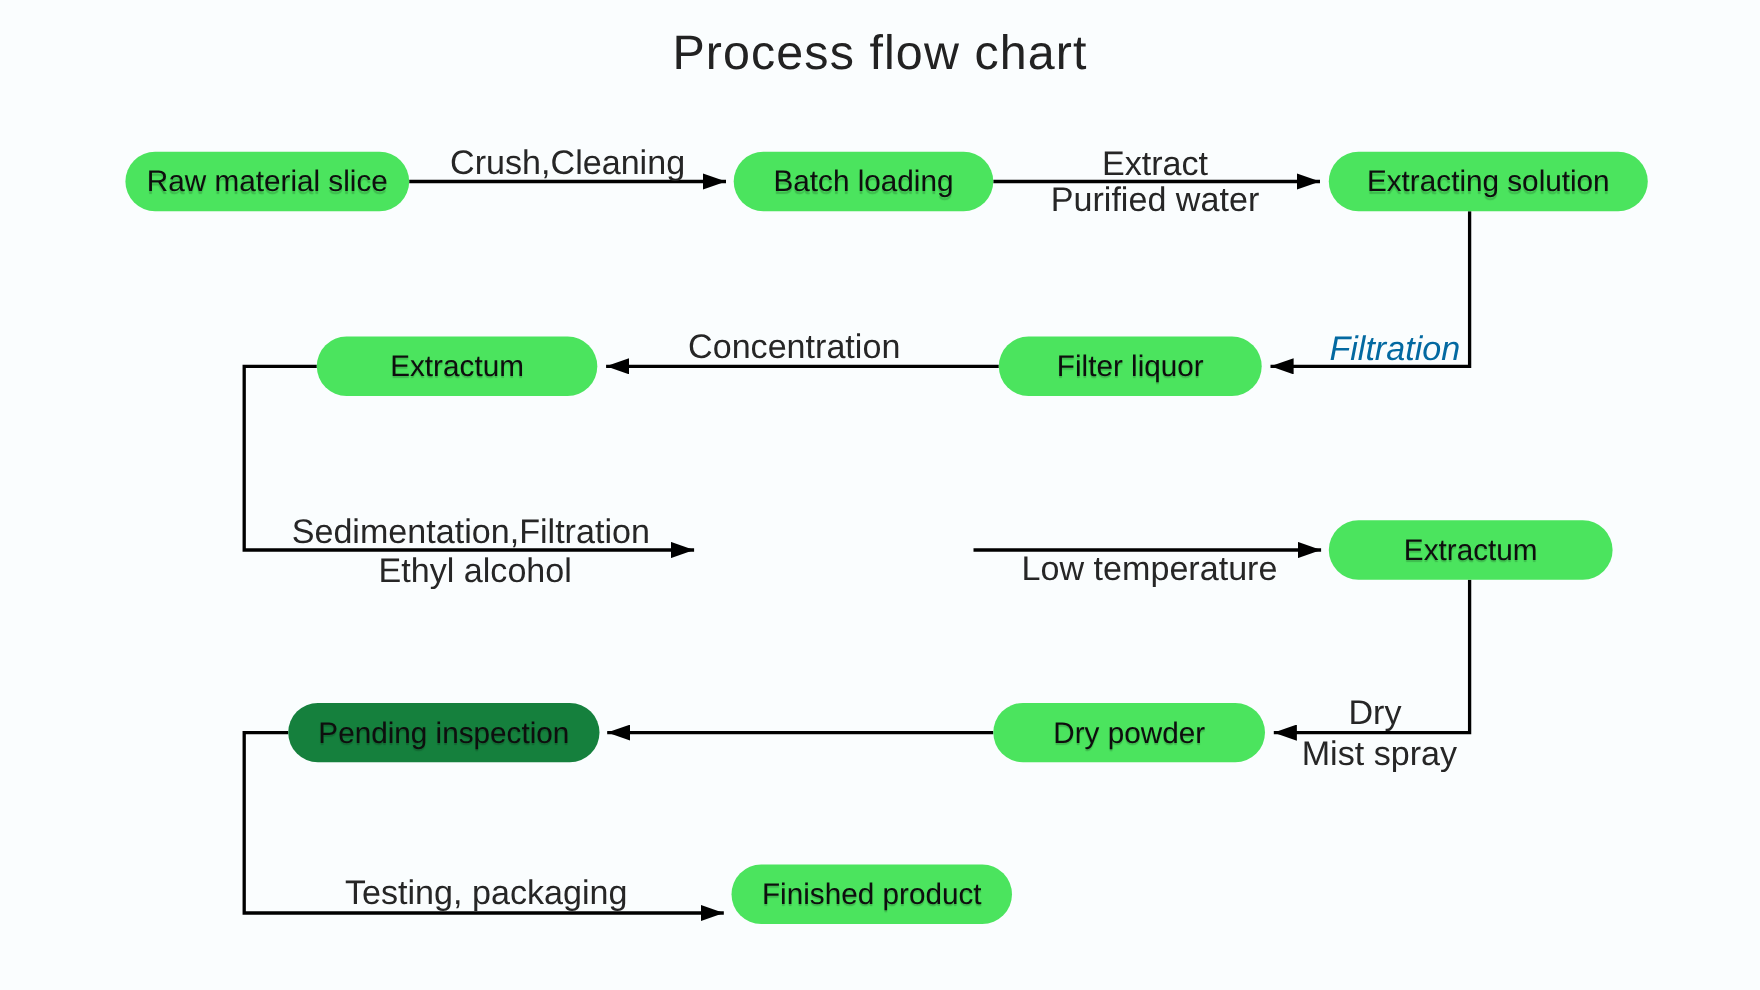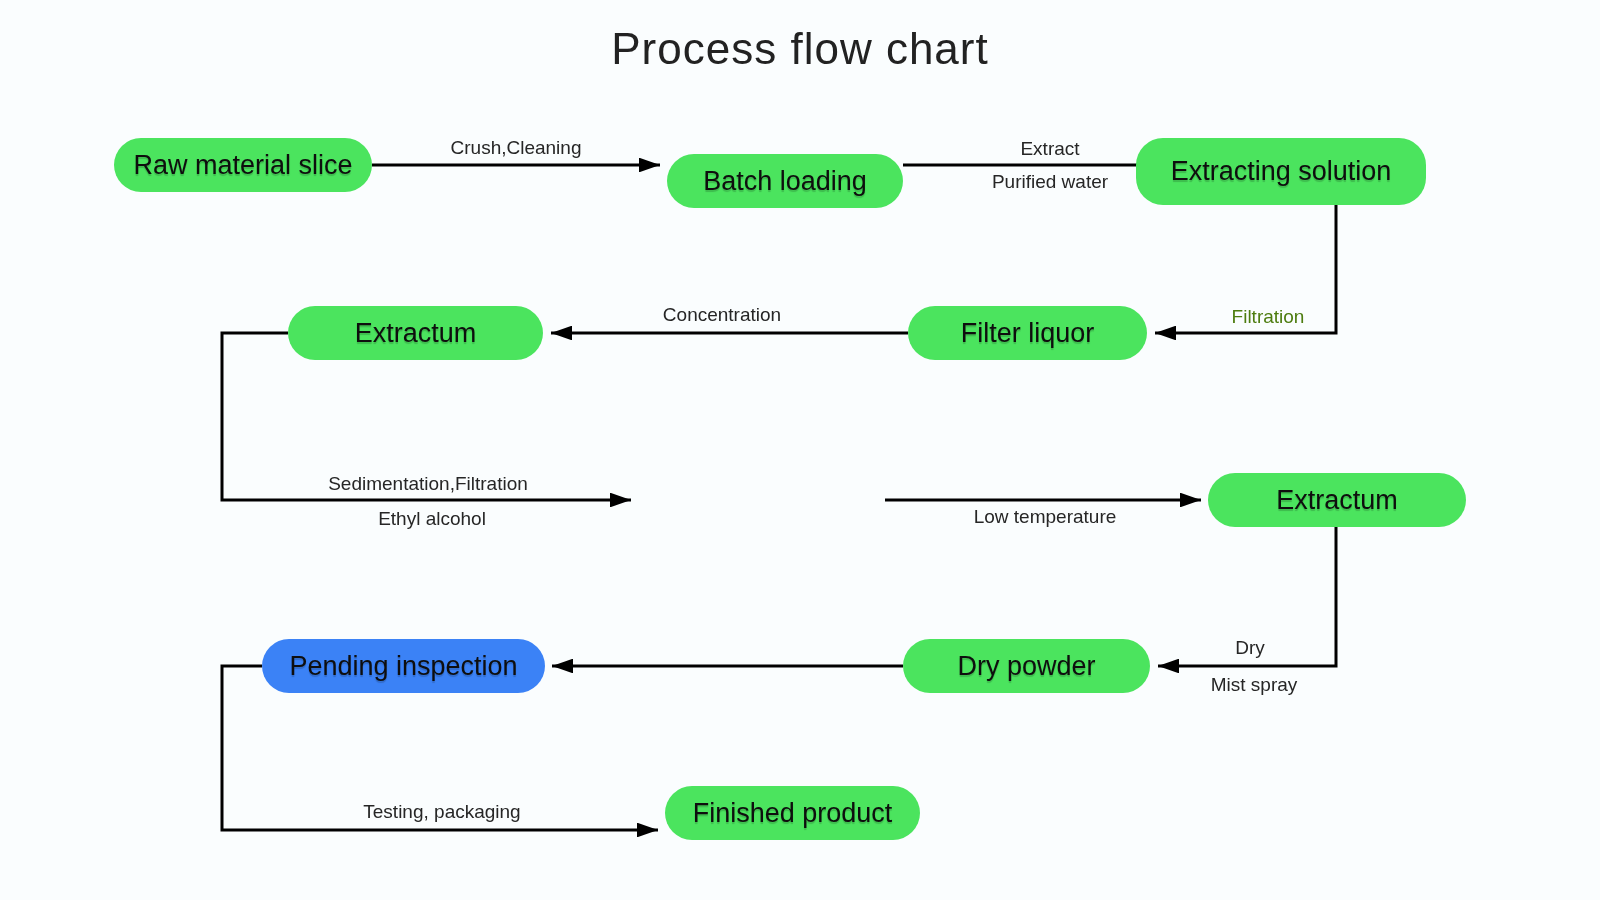--- a/index.html
+++ b/index.html
@@ -15,21 +15,21 @@
   .edge-layer{position:absolute;left:0;top:0;width:1600px;height:900px;}
   .edge-layer polyline{fill:none;stroke-width:3px;}
   .node{
     position:absolute;border-radius:27px;
     display:flex;align-items:center;justify-content:center;
     font-size:27px;font-weight:300;color:#0e0e0e;white-space:nowrap;
     text-shadow:0 2px 1px rgba(0,0,0,0.18);
   }
   .edge-label{
     position:absolute;transform:translate(-50%,-50%);
-    font-size:19px;font-weight:300;color:#262626;white-space:nowrap;
+    font-size:31px;font-weight:300;color:#262626;white-space:nowrap;
   }
 </style>
 </head>
 <body>
 
 <div class="canvas" style="background: rgb(250, 253, 254);">
   <div class="page-title">Process flow chart</div>
   <svg class="edge-layer" width="1600" height="900" viewBox="0 0 1600 900" xmlns="http://www.w3.org/2000/svg">
     <defs>
       <marker id="arrow" viewBox="0 0 10 7" refX="10" refY="3.5" markerWidth="7" markerHeight="4.9" orient="auto-start-reverse">
@@ -42,30 +42,30 @@
       <polyline points="908,333 551,333" stroke="#000000" marker-end="url(#arrow)"></polyline>
       <polyline points="288,333 222,333 222,500 631,500" stroke="#000000" marker-end="url(#arrow)"></polyline>
       <polyline points="885,500 1201,500" stroke="#000000" marker-end="url(#arrow)"></polyline>
       <polyline points="1336,527 1336,666 1158,666" stroke="#000000" marker-end="url(#arrow)"></polyline>
       <polyline points="903,666 552,666" stroke="#000000" marker-end="url(#arrow)"></polyline>
       <polyline points="262,666 222,666 222,830 658,830" stroke="#000000" marker-end="url(#arrow)"></polyline>
     </svg>
 <div class="edge-label" style="left: 516px; top: 148px; color: rgb(38, 38, 38);">Crush,Cleaning</div>
     <div class="edge-label" style="left: 1050px; top: 149px; color: rgb(38, 38, 38);">Extract</div>
     <div class="edge-label" style="left: 1050px; top: 182px; color: rgb(38, 38, 38);">Purified water</div>
-    <div class="edge-label" style="left: 1268px; top: 317px; color: #4d7c0f;">Filtration</div>
+    <div class="edge-label" style="left: 1268px; top: 317px; color: #0369a1; font-style: italic;">Filtration</div>
     <div class="edge-label" style="left: 722px; top: 315px; color: rgb(38, 38, 38);">Concentration</div>
     <div class="edge-label" style="left: 428px; top: 484px; color: rgb(38, 38, 38);">Sedimentation,Filtration</div>
     <div class="edge-label" style="left: 432px; top: 519px; color: rgb(38, 38, 38);">Ethyl alcohol</div>
     <div class="edge-label" style="left: 1045px; top: 517px; color: rgb(38, 38, 38);">Low temperature</div>
     <div class="edge-label" style="left: 1250px; top: 648px; color: rgb(38, 38, 38);">Dry</div>
     <div class="edge-label" style="left: 1254px; top: 685px; color: rgb(38, 38, 38);">Mist spray</div>
     <div class="edge-label" style="left: 442px; top: 812px; color: rgb(38, 38, 38);">Testing, packaging</div>
     <div class="node" style="left: 114px; top: 138px; width: 258px; height: 54px; background: rgb(75, 228, 94); color: rgb(14, 14, 14);">Raw material slice</div>
-    <div class="node" style="left: 667px; top: 138px; width: 236px; height: 54px; background: rgb(75, 228, 94); color: rgb(14, 14, 14); margin-top: 16px;">Batch loading</div>
-    <div class="node" style="left: 1136px; top: 138px; width: 290px; height: 67px; background: rgb(75, 228, 94); color: rgb(14, 14, 14);">Extracting solution</div>
+    <div class="node" style="left: 667px; top: 138px; width: 236px; height: 54px; background: rgb(75, 228, 94); color: rgb(14, 14, 14);">Batch loading</div>
+    <div class="node" style="left: 1208px; top: 138px; width: 290px; height: 54px; background: rgb(75, 228, 94); color: rgb(14, 14, 14);">Extracting solution</div>
     <div class="node" style="left: 908px; top: 306px; width: 239px; height: 54px; background: rgb(75, 228, 94); color: rgb(14, 14, 14);">Filter liquor</div>
     <div class="node" style="left: 288px; top: 306px; width: 255px; height: 54px; background: rgb(75, 228, 94); color: rgb(14, 14, 14);">Extractum</div>
     <div class="node" style="left: 1208px; top: 473px; width: 258px; height: 54px; background: rgb(75, 228, 94); color: rgb(14, 14, 14);">Extractum</div>
     <div class="node" style="left: 903px; top: 639px; width: 247px; height: 54px; background: rgb(75, 228, 94); color: rgb(14, 14, 14);">Dry powder</div>
-    <div class="node" style="left: 262px; top: 639px; width: 283px; height: 54px; background: #3b82f6; color: rgb(14, 14, 14);">Pending inspection</div>
+    <div class="node" style="left: 262px; top: 639px; width: 283px; height: 54px; background: #15803d; color: rgb(14, 14, 14);">Pending inspection</div>
     <div class="node" style="left: 665px; top: 786px; width: 255px; height: 54px; background: rgb(75, 228, 94); color: rgb(14, 14, 14);">Finished product</div>
   </div>
 
 </body></html>

